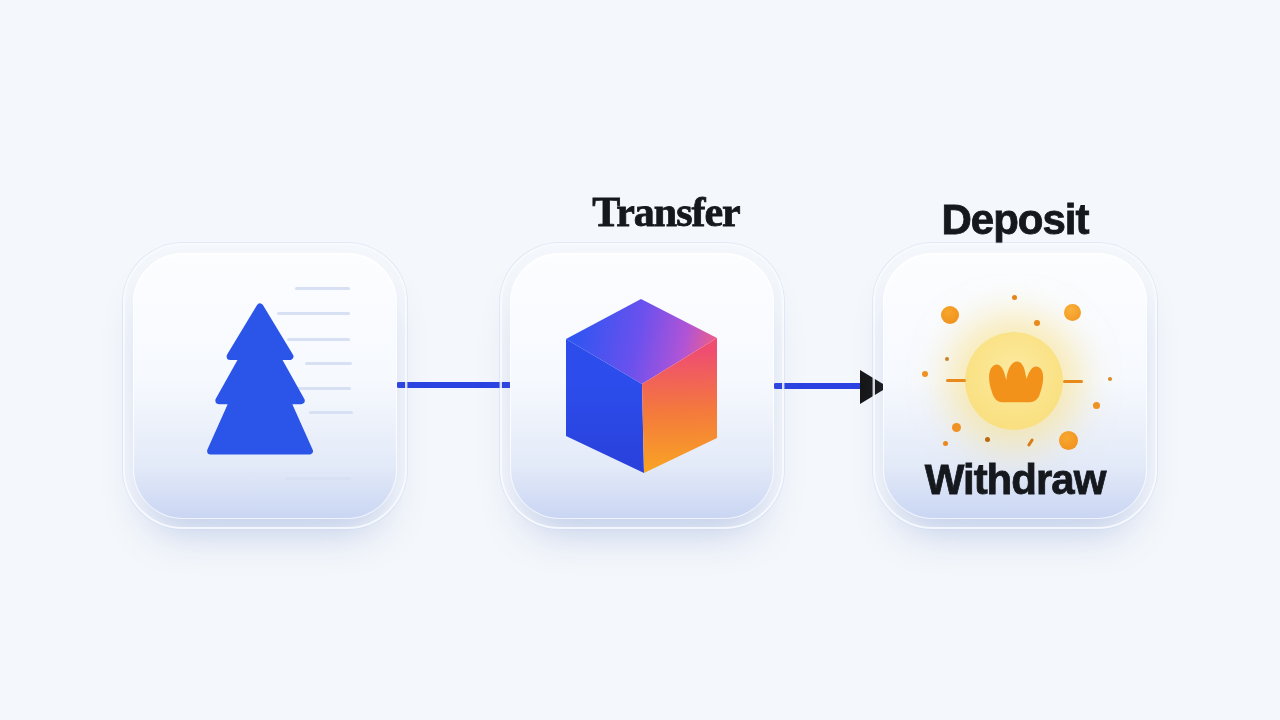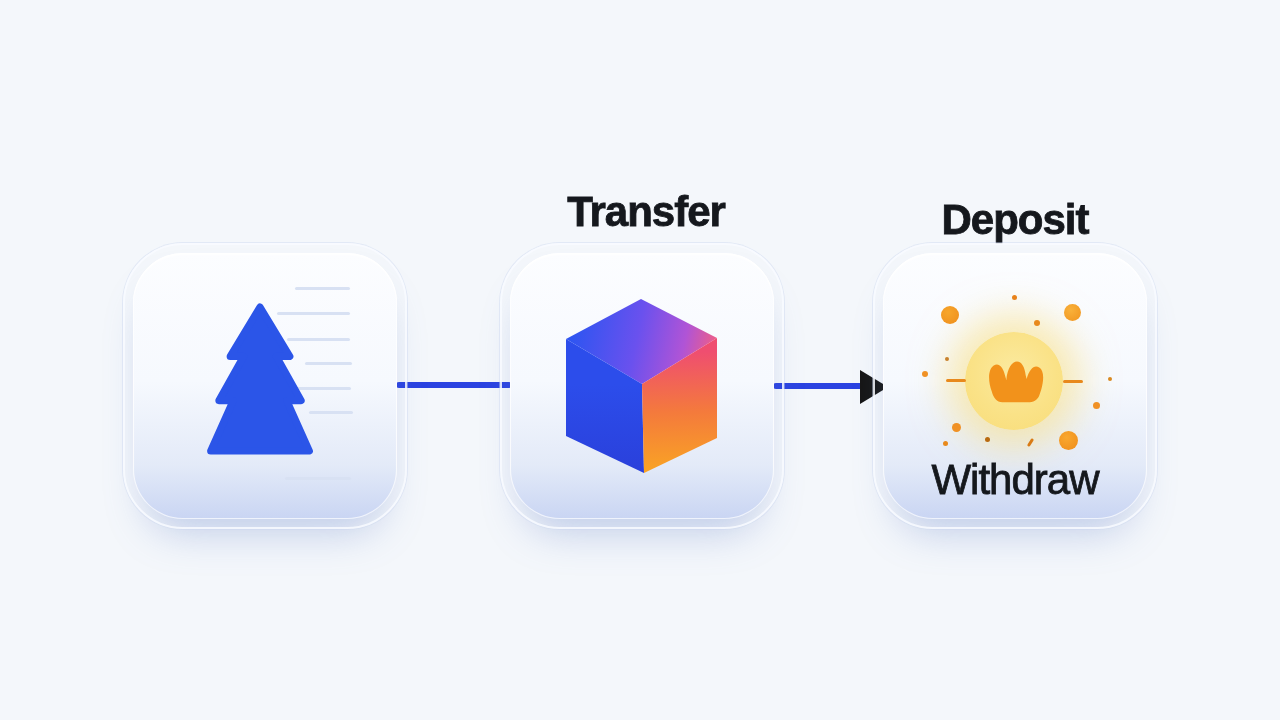--- a/index.html
+++ b/index.html
@@ -7,21 +7,21 @@
     position:relative;width:1280px;height:720px;overflow:hidden;
     background:#F4F7FB;
     font-family:"Liberation Sans",sans-serif;
   }
   
   .heading{
     position:absolute;top:189px;width:264px;height:46px;line-height:46px;
     text-align:center;font-size:42px;font-weight:bold;letter-spacing:-1px;
     color:#15181D;-webkit-text-stroke:0.8px #15181D;
   }
-  .heading.transfer{left:514px;}
+  .heading.transfer{left:534px;font-family:Liberation Serif, serif;}
   .heading.deposit{left:883px;margin-top:8px;}
   
   .card{
     position:absolute;top:253px;width:264px;height:266px;border-radius:50px;
     background:linear-gradient(180deg,#FCFDFF 0%,#F6F9FE 48%,#E3EAF8 80%,#C9D5F3 100%);
     box-shadow:0 26px 40px -14px rgba(100,130,200,.38),
                inset 0 2px 2px rgba(255,255,255,.95),
                inset 0 0 0 1px rgba(255,255,255,.7);
   }
   .card::before{
@@ -57,21 +57,21 @@
   }
   .crown-svg{position:absolute;left:20px;top:22px;width:62px;height:50px;}
   .dash{position:absolute;height:3px;border-radius:2px;background:#E8891C;}
   .dot{position:absolute;border-radius:50%;}
   .tick{
     position:absolute;width:3px;height:9px;border-radius:2px;background:#D97B14;
     transform:rotate(32deg);
   }
   .caption{
     position:absolute;left:0;top:203px;width:100%;text-align:center;
-    font-size:42px;font-weight:normal;letter-spacing:-1px;
+    font-size:42px;font-weight:bold;letter-spacing:-1px;
     color:#15181D;-webkit-text-stroke:0.8px #15181D;
   }
 </style>
 </head>
 <body>
 
 <div class="canvas">
 
   <div class="heading transfer">Transfer</div>
   <div class="heading deposit">Deposit</div>

